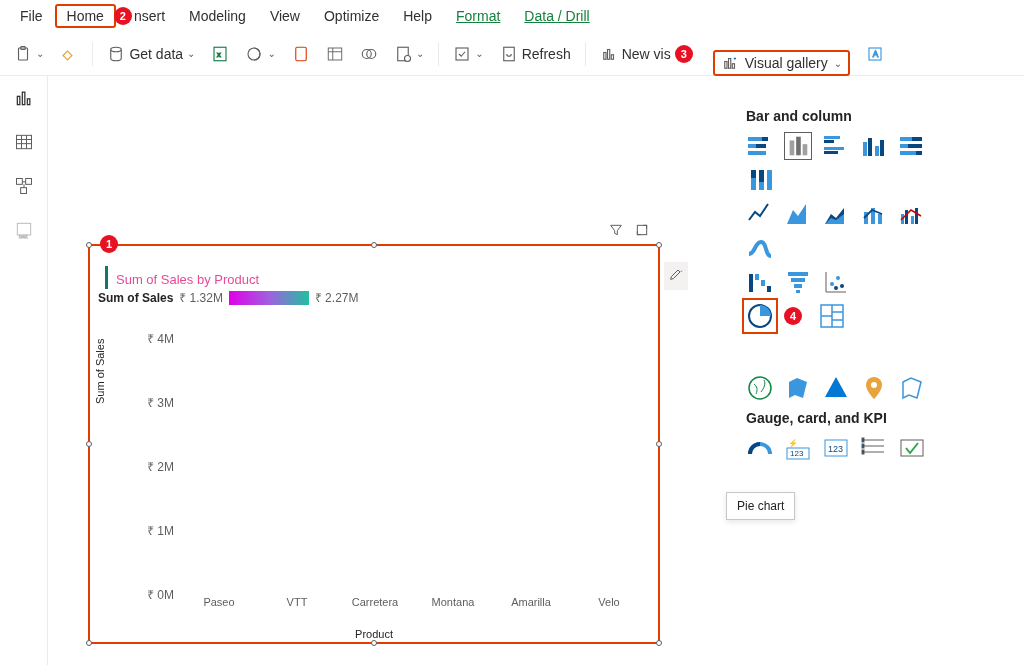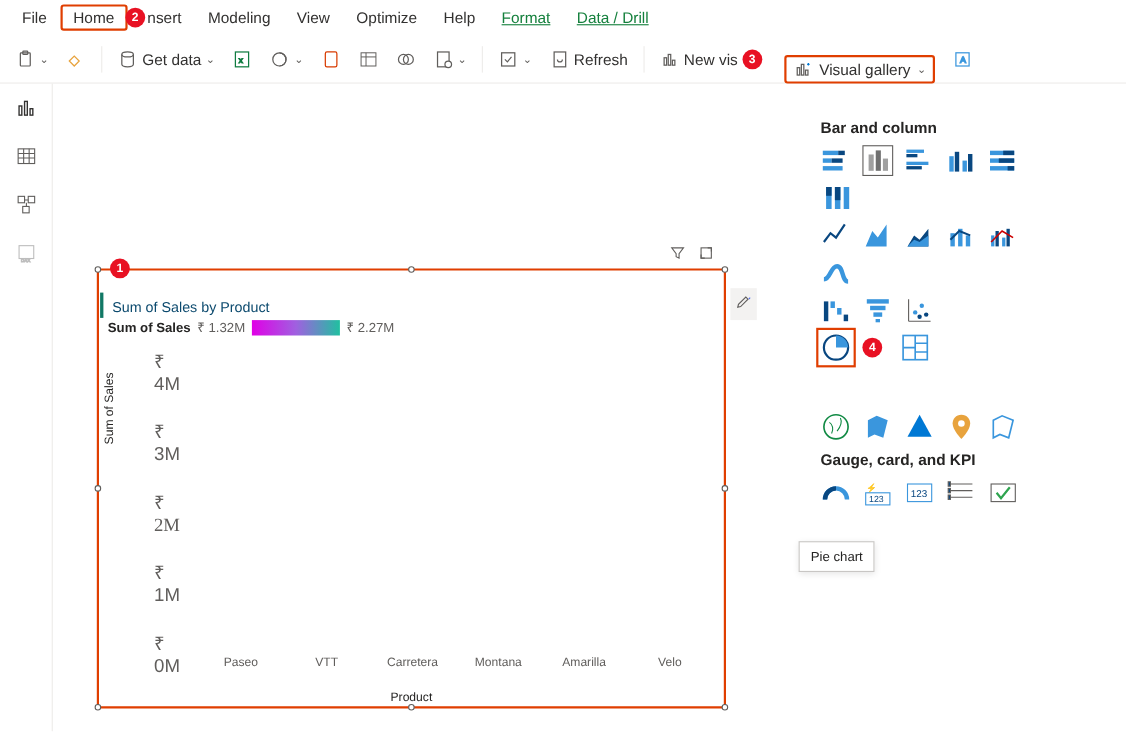--- a/index.html
+++ b/index.html
@@ -28,28 +28,28 @@
   .canvas { position: absolute; left: 48px; top: 76px; right: 300px; bottom: 0; }
   .visual-container { position: absolute; left: 40px; top: 168px; width: 572px; height: 400px; border: 2px solid #e03e00; border-radius: 2px; background: #fff; }
   .visual-header-icons { position: absolute; right: 8px; top: -24px; display: flex; gap: 10px; color: #605e5c; }
   .visual-badge-1 { position: absolute; right: -10px; top: -12px; }
   .brush-icon { position: absolute; right: -30px; top: 16px; background: #f3f2f1; padding: 4px; }
   .sel-handles .h { position:absolute; width:6px; height:6px; background:#fff; border:1px solid #605e5c; border-radius:50%; }
 
   .num-badge { display:inline-flex; align-items:center; justify-content:center; width:18px; height:18px; background:#e81123; color:#fff; border-radius:50%; font-size:11px; font-weight:600; position:relative; }
 
   
-  .chart-title { padding: 6px 8px 2px; font-size: 13px; color: #0c4a6e; border-left: 3px solid #117865; margin-left:1px; margin-top:1px;}
+  .chart-title { padding: 6px 8px 2px; font-size: 13px; color: #ec4899; border-left: 3px solid #117865; margin-left:15px; margin-top:1px;}
   .chart-sub { padding: 0 8px 4px; font-size: 12px; color: #605e5c; display:flex; align-items:center; gap:6px;}
   .gradient-bar { display:inline-block; width:80px; height:14px; background: linear-gradient(90deg, #e000e6, #a060e0, #20c0a0); }
   .plot { position: absolute; left: 50px; right: 10px; top: 60px; bottom: 32px; }
   .ylabel { position:absolute; left:4px; top:50%; transform: rotate(-90deg) translateX(40px); transform-origin:left top; font-size:11px; color:#252423; }
   .xlabel { position:absolute; bottom:2px; left:50%; transform:translateX(-50%); font-size:11px; color:#252423; }
   .yaxis { position:absolute; left:0; top:0; bottom:16px; width:34px; }
-  .ytick { position:absolute; right:0; font-size:17px; color:#605e5c; transform:translateY(50%); }
+  .ytick { position:absolute; right:0; font-size:12px; color:#605e5c; transform:translateY(50%); }
   .bars { position:absolute; left:40px; right:0; top:0; bottom:16px; display:flex; align-items:flex-end; justify-content:space-around; }
   .bar-wrap { display:flex; flex-direction:column; align-items:center; width:70px;}
   .bar { width:52px; }
   .bar-lbl { font-size:11px; color:#605e5c; margin-top:4px; position:absolute; bottom:-14px; }
 
   
   .gallery { position:absolute; right:0; top:92px; width:290px; padding: 8px 12px; font-size:14px; color:#252423; }
   .gallery h4 { font-size:14px; font-weight:600; margin: 8px 0; }
   .gallery .row { display:flex; gap:10px; margin-bottom:6px; flex-wrap:wrap; align-items:center; }
   .viz-ico { width:28px; height:28px; cursor:pointer; display:inline-flex; align-items:center; justify-content:center; }
@@ -234,21 +234,21 @@
       <span>₹ 1.32M</span>
       <span class="gradient-bar"></span>
       <span>₹ 2.27M</span>
     </div>
 
     <div class="ylabel">Sum of Sales</div>
     <div class="plot">
       <div class="yaxis" id="yaxis">
           <div class="ytick" style="bottom: 0%;">₹ 0M</div>
           <div class="ytick" style="bottom: 22.2222%;">₹ 1M</div>
-          <div class="ytick" style="bottom: 44.4444%; font-family: Liberation Serif, serif;">₹ 2M</div>
+          <div class="ytick" style="bottom: 44.4444%;">₹ 2M</div>
           <div class="ytick" style="bottom: 66.6667%;">₹ 3M</div>
           <div class="ytick" style="bottom: 88.8889%;">₹ 4M</div>
         </div>
       <div class="bars" id="bars">
           <div class="bar-wrap" style="position: relative;">
             <div class="bar" style="height: 90.6667%; background: rgb(212, 0, 230);"></div>
             <div class="bar-lbl">Paseo</div>
           </div>
           <div class="bar-wrap" style="position: relative;">
             <div class="bar" style="height: 82.2222%; background: rgb(192, 32, 240);"></div>

